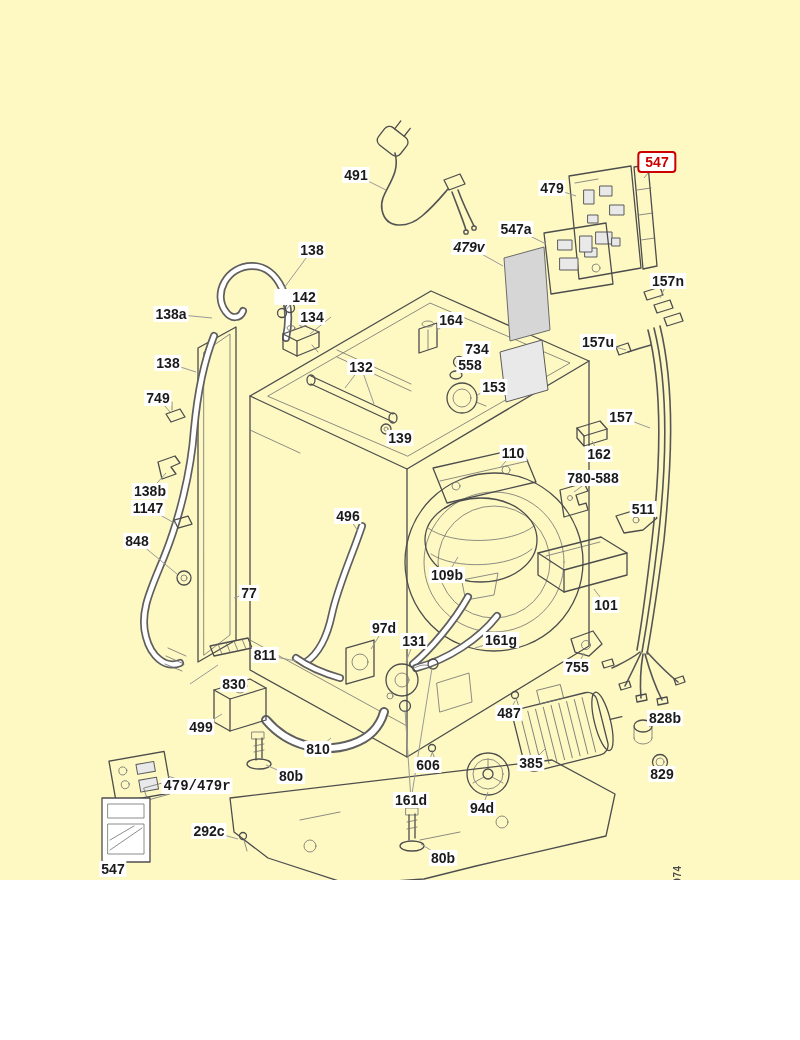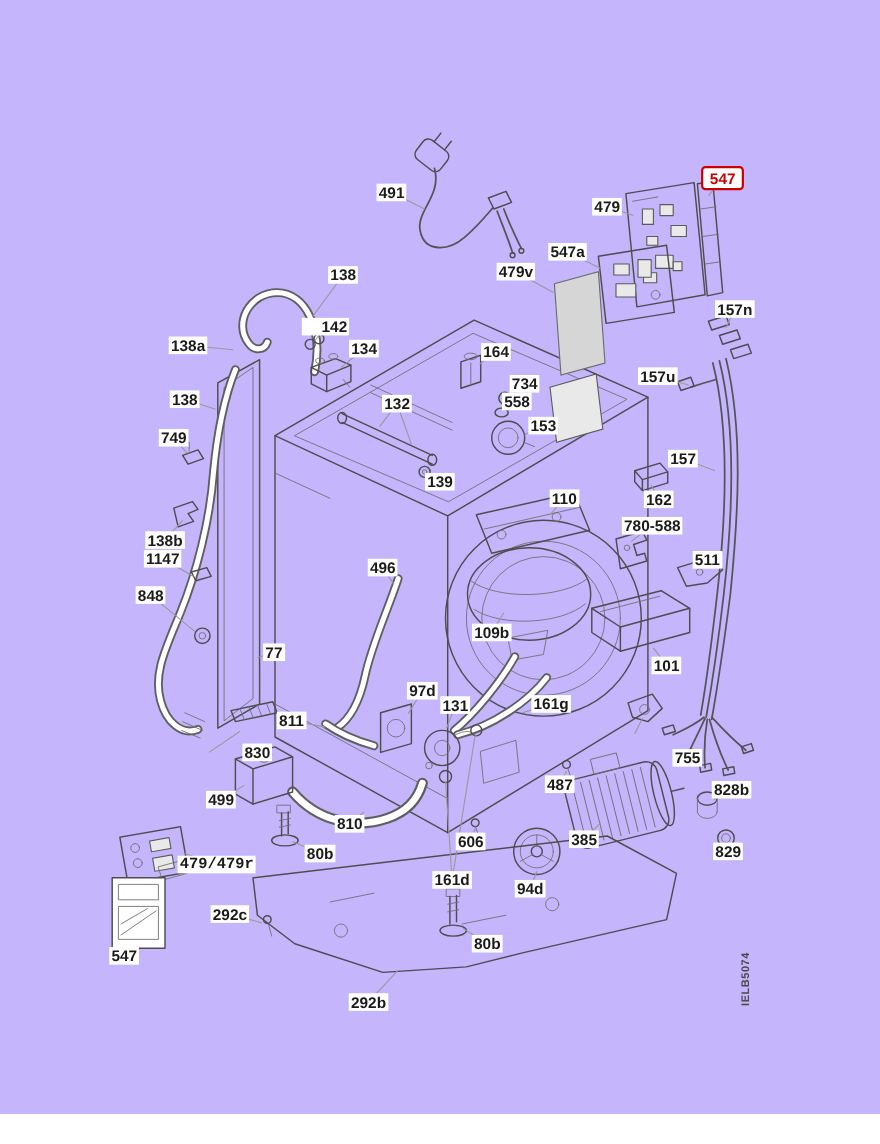--- a/index.html
+++ b/index.html
@@ -1,16 +1,16 @@
 <!DOCTYPE html>
 <html style="--label: #1a1a1a; --highlight: #cc0000; --leader: #999999; --line: #4d4d4d;"><head>
 <meta charset="utf-8">
 <style>
   html,body{margin:0;padding:0;background:#fff}
-  .stage{position:relative;width:800px;height:1013px;background:#c4b5fd;overflow:hidden;
+  .stage{position:relative;width:800px;height:880px;background:#fef9c3;overflow:hidden;
          font-family:"Liberation Sans",sans-serif}
   .stage svg{position:absolute;left:0;top:0}
   .ln{fill:none;stroke:var(--line,#4d4d4d);stroke-width:1.3;stroke-linejoin:round;stroke-linecap:round}
   .thin{fill:none;stroke:#707070;stroke-width:.8;stroke-linejoin:round;stroke-linecap:round}
   .fillL{fill:#e9e9e9;stroke:#5a5a5a;stroke-width:1}
   .fillD{fill:#d6d6d6;stroke:#6a6a6a;stroke-width:1}
   .to{fill:none;stroke:#5f5f5f;stroke-width:8;stroke-linecap:round}
   .ti{fill:none;stroke:#ffffff;stroke-width:4.6;stroke-linecap:round}
   .to2{fill:none;stroke:#5f5f5f;stroke-width:10;stroke-linecap:round}
   .ti2{fill:none;stroke:#ffffff;stroke-width:6;stroke-linecap:round}
@@ -385,26 +385,26 @@
         <line x1="443" y1="858" x2="421" y2="844"></line>
         <line x1="335" y1="911" x2="362" y2="882"></line>
       </g>
 </svg>
 
 <div id="label-layer">
       <div class="part-label" style="left: 356px; top: 175px;">491</div>
       <div class="part-label" style="left: 552px; top: 188px;">479</div>
       <div class="part-label highlight" style="left: 657px; top: 162px;">547</div>
       <div class="part-label" style="left: 516px; top: 229px;">547a</div>
-      <div class="part-label" style="left: 469px; top: 247px;">479v</div>
+      <div class="part-label" style="left: 469px; top: 247px; font-style: italic;">479v</div>
       <div class="part-label" style="left: 312px; top: 250px;">138</div>
       <div class="part-label" style="left: 668px; top: 281px;">157n</div>
       <div class="part-label" style="left: 296px; top: 297px; padding-left: 18px;">142</div>
       <div class="part-label" style="left: 171px; top: 314px;">138a</div>
-      <div class="part-label" style="left: 331px; top: 317px;">134</div>
+      <div class="part-label" style="left: 312px; top: 317px;">134</div>
       <div class="part-label" style="left: 451px; top: 320px;">164</div>
       <div class="part-label" style="left: 598px; top: 342px;">157u</div>
       <div class="part-label" style="left: 477px; top: 349px;">734</div>
       <div class="part-label" style="left: 168px; top: 363px;">138</div>
       <div class="part-label" style="left: 470px; top: 365px;">558</div>
       <div class="part-label" style="left: 361px; top: 367px;">132</div>
       <div class="part-label" style="left: 494px; top: 387px;">153</div>
       <div class="part-label" style="left: 158px; top: 398px;">749</div>
       <div class="part-label" style="left: 621px; top: 417px;">157</div>
       <div class="part-label" style="left: 400px; top: 438px;">139</div>
@@ -416,21 +416,21 @@
       <div class="part-label" style="left: 643px; top: 509px;">511</div>
       <div class="part-label" style="left: 348px; top: 516px;">496</div>
       <div class="part-label" style="left: 137px; top: 541px;">848</div>
       <div class="part-label" style="left: 447px; top: 575px;">109b</div>
       <div class="part-label" style="left: 249px; top: 593px;">77</div>
       <div class="part-label" style="left: 606px; top: 605px;">101</div>
       <div class="part-label" style="left: 384px; top: 628px;">97d</div>
       <div class="part-label" style="left: 414px; top: 641px;">131</div>
       <div class="part-label" style="left: 501px; top: 640px;">161g</div>
       <div class="part-label" style="left: 265px; top: 655px; text-align: center;">811</div>
-      <div class="part-label" style="left: 577px; top: 689px; margin-left: 48px;">755</div>
+      <div class="part-label" style="left: 577px; top: 667px;">755</div>
       <div class="part-label" style="left: 190px; top: 684px; margin-left: 44px;">830</div>
       <div class="part-label" style="left: 509px; top: 713px;">487</div>
       <div class="part-label" style="left: 665px; top: 718px;">828b</div>
       <div class="part-label" style="left: 201px; top: 727px;">499</div>
       <div class="part-label" style="left: 318px; top: 749px;">810</div>
       <div class="part-label" style="left: 531px; top: 763px;">385</div>
       <div class="part-label" style="left: 428px; top: 765px;">606</div>
       <div class="part-label" style="left: 662px; top: 774px;">829</div>
       <div class="part-label" style="left: 291px; top: 776px;">80b</div>
       <div class="part-label" style="left: 197px; top: 786px; font-family: Liberation Mono, monospace;">479/479r</div>

